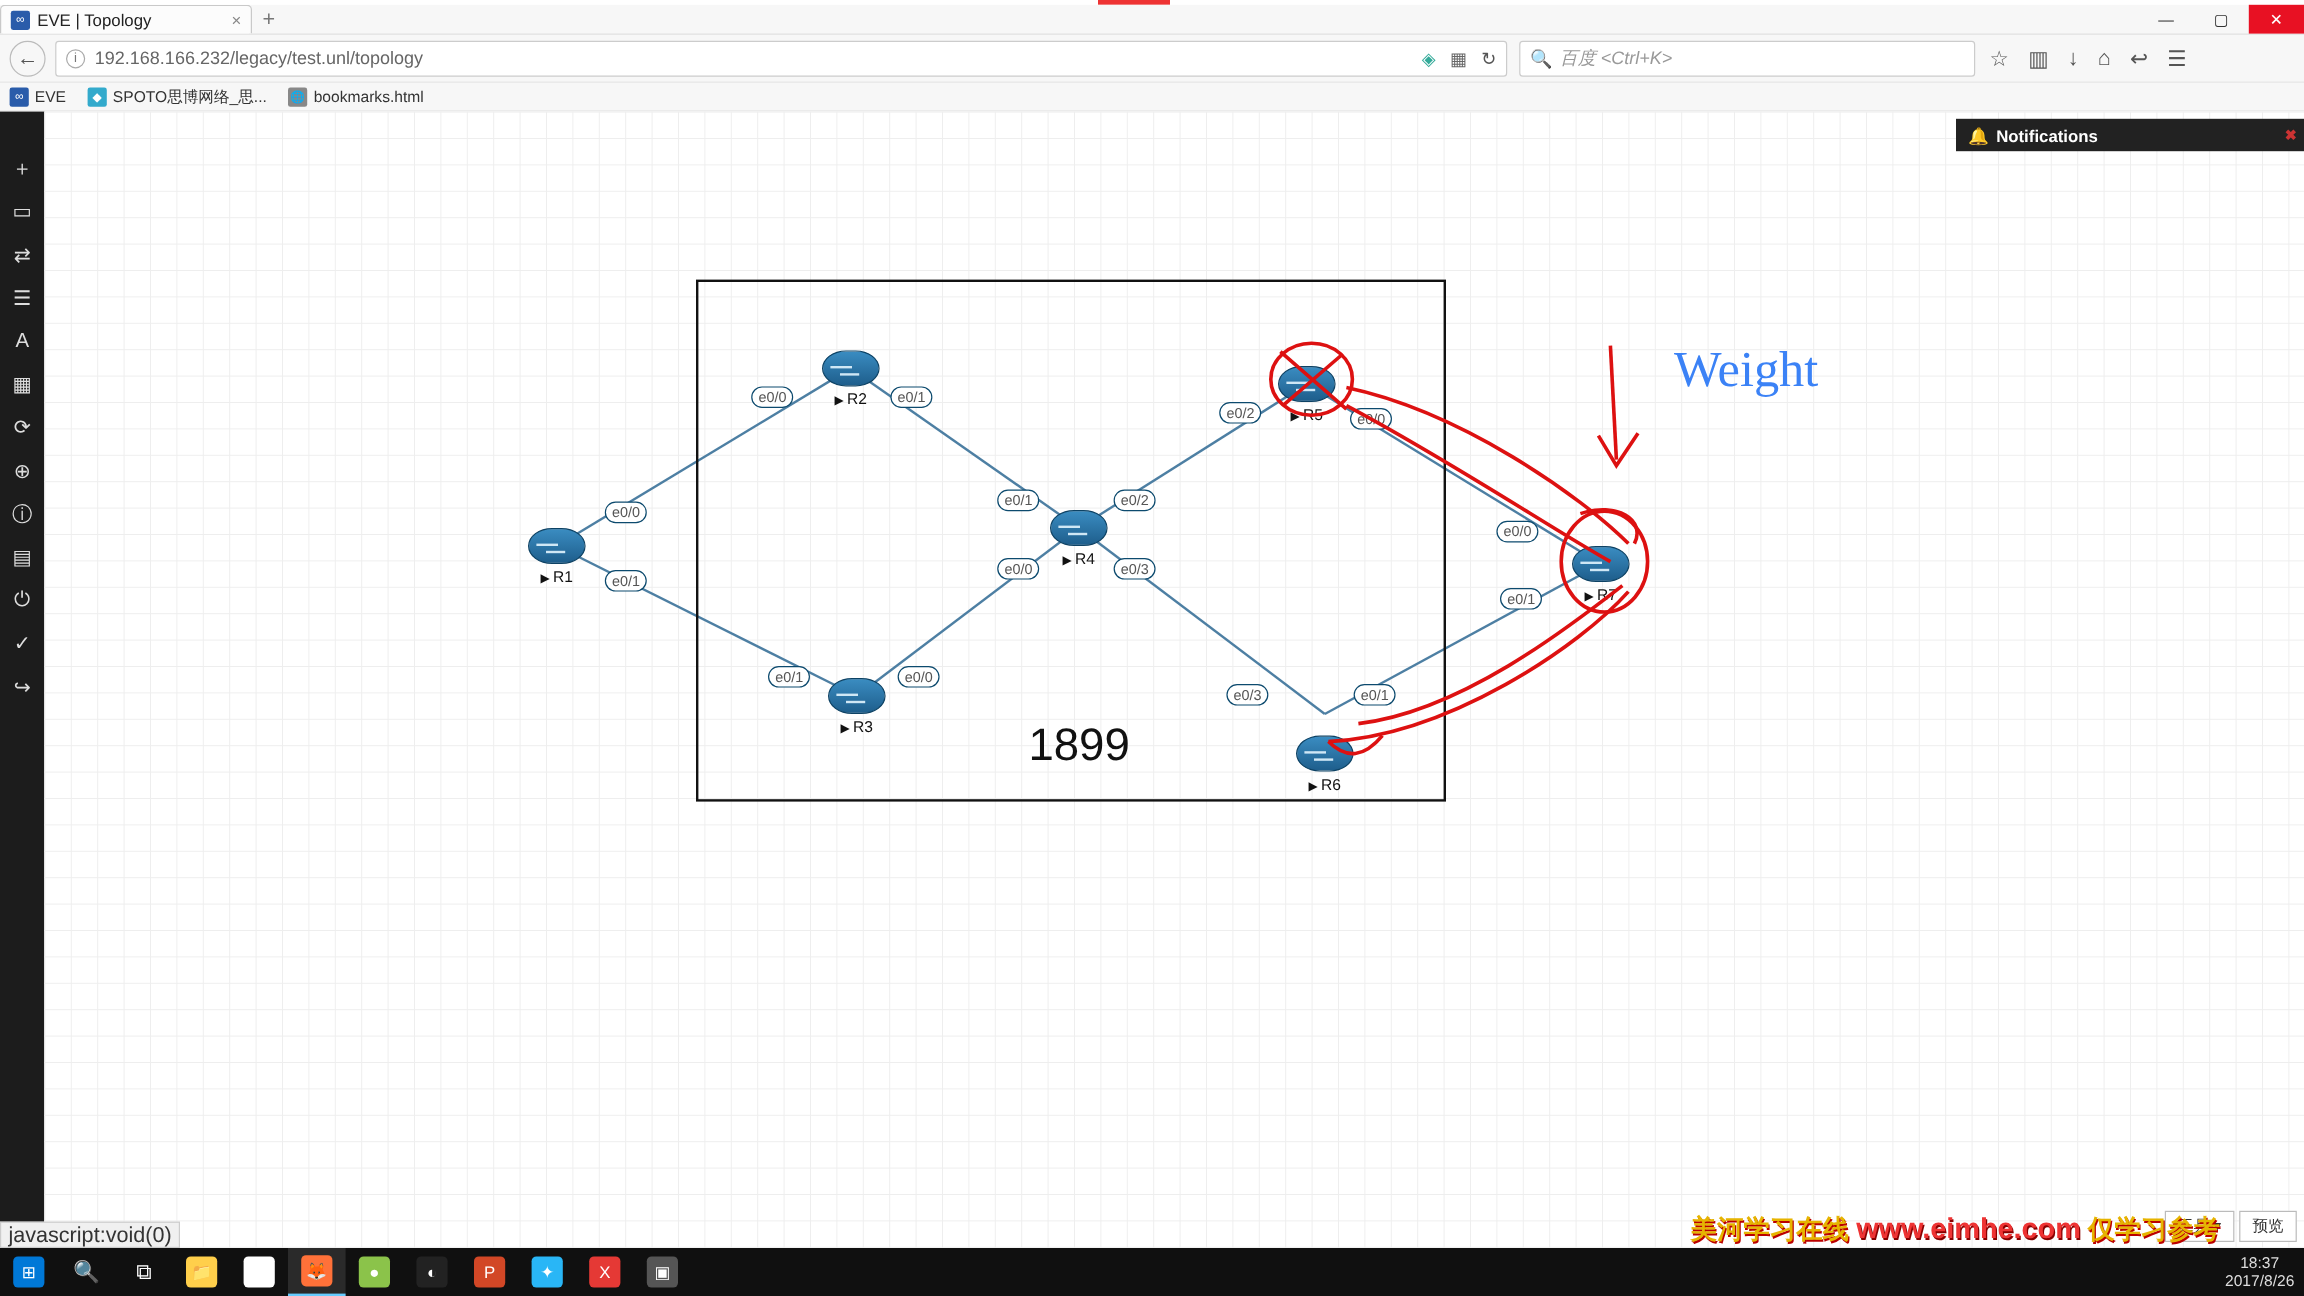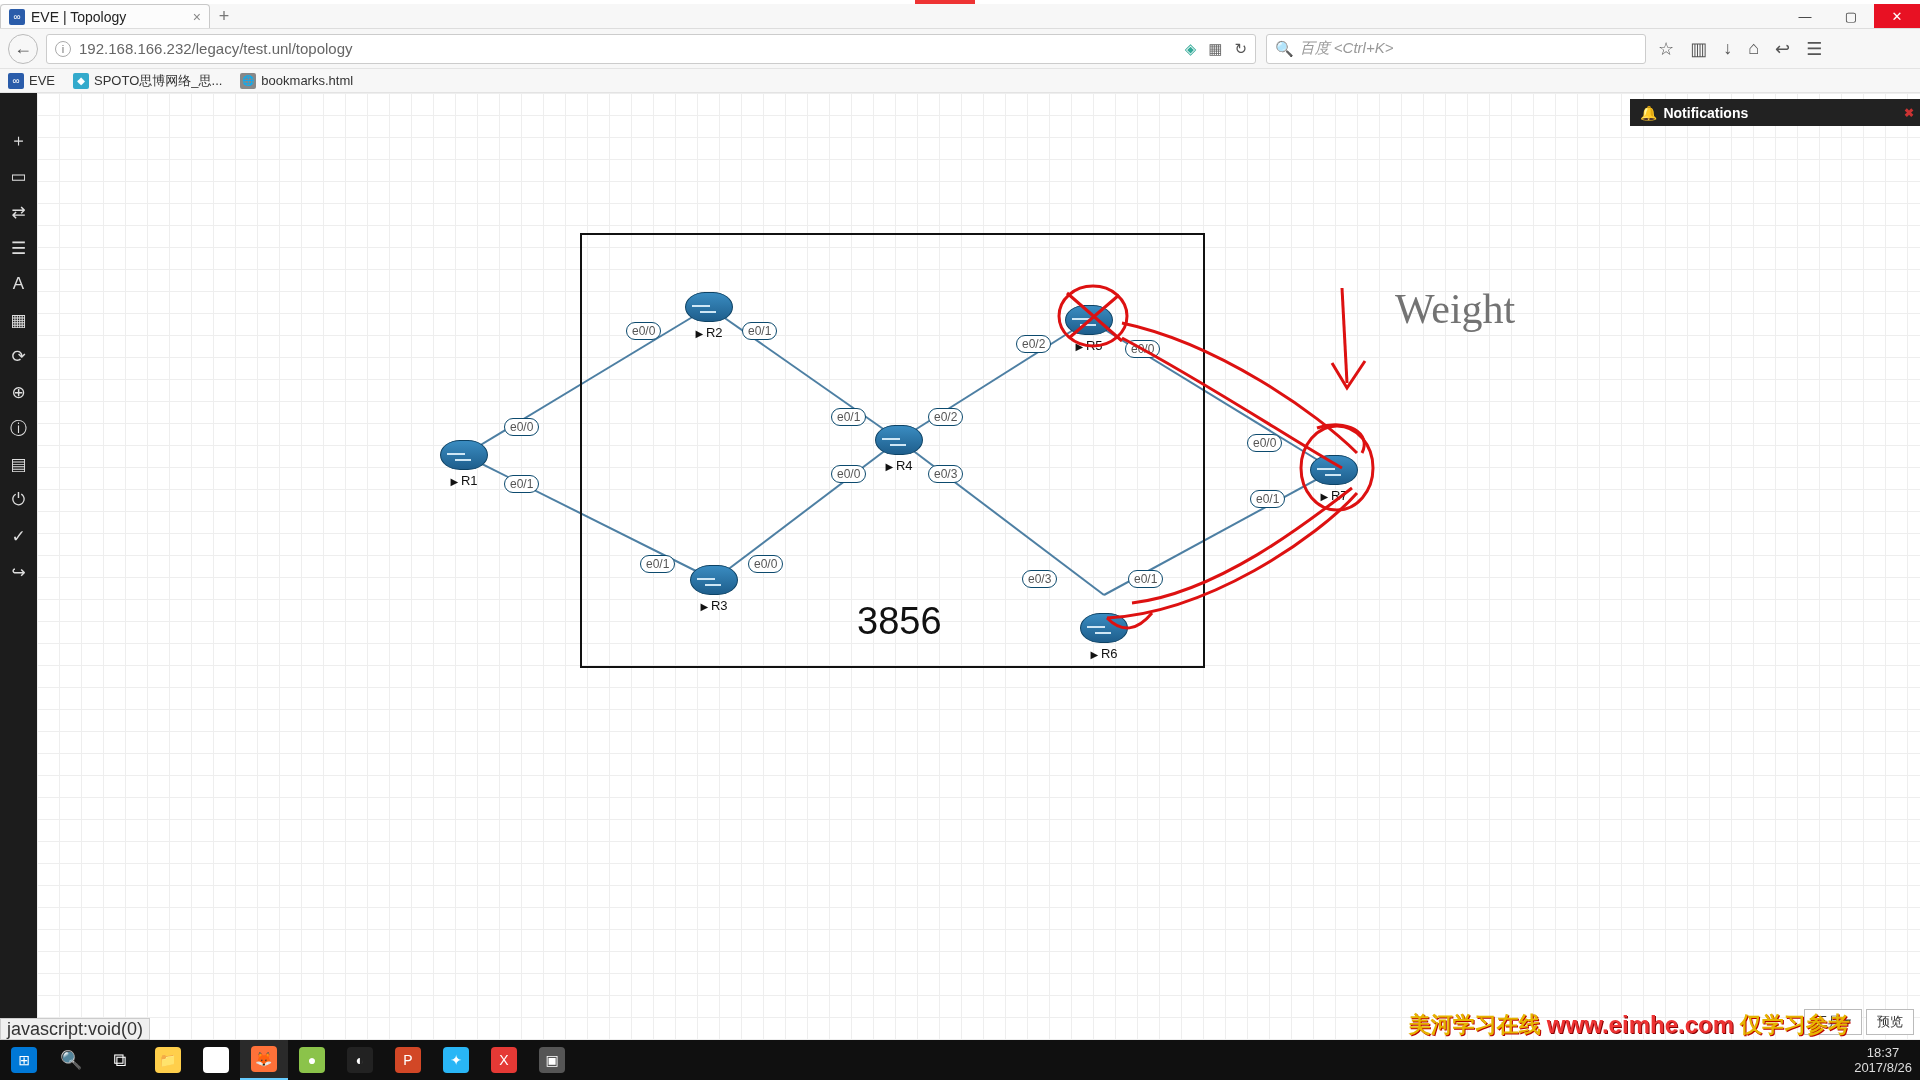--- a/index.html
+++ b/index.html
@@ -51,21 +51,21 @@
   .router .dev::after{width:16px;top:18px;left:14px;}
   .router .lbl{font-size:13px;color:#111;margin-top:3px;}
   .router .lbl::before{content:"▶ ";font-size:10px;}
   
   .iff{position:absolute;font-size:12px;color:#555;background:#fff;border:1px solid #0c4a6e;border-radius:10px;padding:0 5px;line-height:16px;}
   
   svg.net{position:absolute;top:93px;left:37px;width:1883px;height:947px;pointer-events:none;}
   svg.net line{stroke:#4d7fa3;stroke-width:2;}
   svg.ann{position:absolute;top:93px;left:37px;width:1883px;height:947px;pointer-events:none;}
   svg.ann path,svg.ann line,svg.ann ellipse{stroke:#d11;stroke-width:3;fill:none;}
-  .handtext{position:absolute;color:#737373;font-family:"Comic Sans MS","Segoe Script",cursive;font-size:42px;}
+  .handtext{position:absolute;color:#3b82f6;font-family:"Comic Sans MS","Segoe Script",cursive;font-size:42px;}
   .boxlabel{position:absolute;font-size:38px;color:#111;}
   
   .status{position:absolute;left:0;bottom:40px;height:22px;padding:0 6px;font-size:18px;color:#333;background:#f0f0f0;border:1px solid #ccc;display:flex;align-items:center;}
   .floatctl{position:absolute;right:6px;bottom:45px;display:flex;gap:4px;}
   .floatctl .fc{border:1px solid #bbb;background:#fff;font-size:13px;padding:3px 10px;cursor:pointer;color:#333;}
   
   .wm{position:absolute;bottom:40px;right:70px;height:30px;display:flex;align-items:center;font-weight:bold;}
   .wm .cn1{color:#e6b400;font-size:22px;margin-right:6px;text-shadow:1px 1px #b00;}
   .wm .url{color:#e33;font-size:24px;margin-right:6px;text-shadow:1px 1px #800;}
   .wm .cn2{color:#e6b400;font-size:22px;text-shadow:1px 1px #b00;}
@@ -161,21 +161,21 @@
     <line x1="427" y1="362" x2="677" y2="487"></line>
     <line x1="672" y1="214" x2="862" y2="347"></line>
     <line x1="677" y1="487" x2="862" y2="347"></line>
     <line x1="862" y1="347" x2="1052" y2="227"></line>
     <line x1="862" y1="347" x2="1067" y2="502"></line>
     <line x1="1052" y1="227" x2="1297" y2="377"></line>
     <line x1="1067" y1="502" x2="1297" y2="377"></line>
   </svg>
 
 <div class="asbox" style="left:580px;top:233px;width:625px;height:435px;"></div>
-<div class="boxlabel" style="left:857px;top:600px;">3856</div>
+<div class="boxlabel" style="left:857px;top:600px;">1899</div>
 
 <div id="routers">
     <div class="router" style="left: 440px; top: 440px;">
       <div class="dev"></div>
       <div class="lbl">R1</div>
     </div>
     <div class="router" style="left: 685px; top: 292px;">
       <div class="dev"></div>
       <div class="lbl">R2</div>
     </div>

